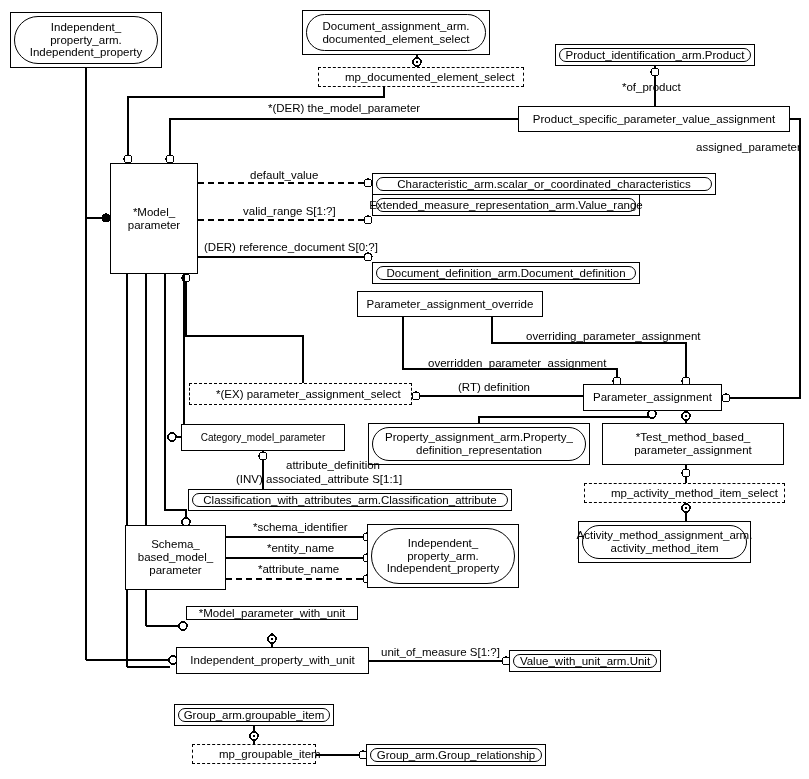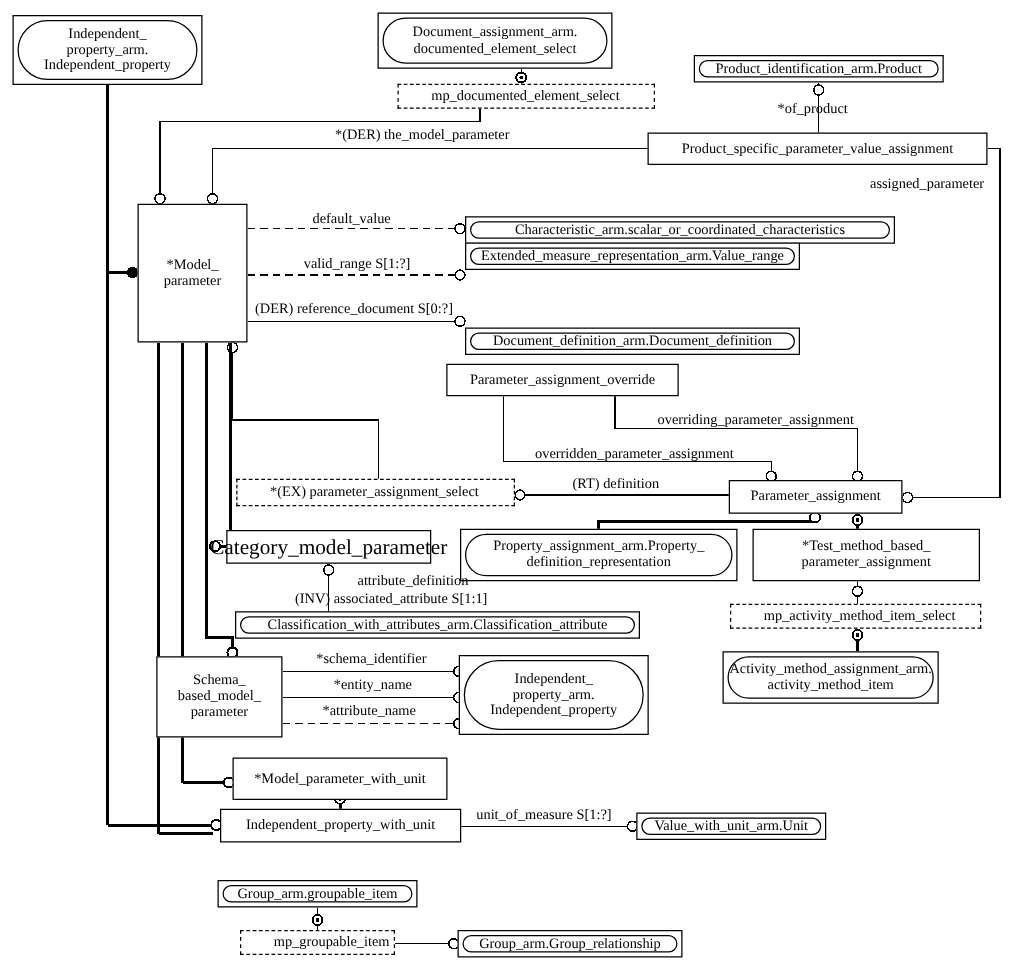--- a/index.html
+++ b/index.html
@@ -6,21 +6,21 @@
   html, body {
     margin: 0;
     padding: 0;
     background: #ffffff;
   }
   #diagram-root {
     position: relative;
     width: 809px;
     height: 779px;
     background: #ffffff;
-    font-family: Liberation Serif, serif;
+    font-family: Liberation Sans, sans-serif;
     overflow: hidden;
   }
   #svg-layer {
     position: absolute;
     left: 0; top: 0;
     width: 809px;
     height: 779px;
   }
   .node {
     position: absolute;
@@ -227,21 +227,21 @@
         </div>
       </div>
       <div class="node ifselect" style="left: 189px; top: 383px; width: 223px; height: 22px; font-size: 11.5px;">
         <span class="lbl">*(EX) parameter_assignment_select</span>
       </div>
       <div class="node entity" style="left: 583px; top: 384px; width: 139px; height: 27px; font-size: 11.5px;">
         <div class="inner">
           <span class="lbl">Parameter_assignment</span>
         </div>
       </div>
-      <div class="node entity" style="left: 181px; top: 424px; width: 164px; height: 27px; font-size: 17px;">
+      <div class="node entity" style="left: 181px; top: 424px; width: 164px; height: 27px; font-size: 10px;">
         <div class="inner">
           <span class="lbl">Category_model_parameter</span>
         </div>
       </div>
       <div class="node select" style="left: 368px; top: 423px; width: 222px; height: 42px; font-size: 11.5px; padding-left: 44px;">
         <div class="inner">
           <span class="lbl">Property_assignment_arm.Property_
 definition_representation</span>
         </div>
       </div>
@@ -272,21 +272,21 @@
 parameter</span>
         </div>
       </div>
       <div class="node select" style="left: 367px; top: 524px; width: 152px; height: 64px; font-size: 11.5px;">
         <div class="inner">
           <span class="lbl">Independent_
 property_arm.
 Independent_property</span>
         </div>
       </div>
-      <div class="node entity" style="left: 186px; top: 606px; width: 172px; height: 34px; font-size: 11.5px;">
+      <div class="node entity" style="left: 186px; top: 606px; width: 172px; height: 14px; font-size: 11.5px;">
         <div class="inner">
           <span class="lbl">*Model_parameter_with_unit</span>
         </div>
       </div>
       <div class="node entity" style="left: 176px; top: 647px; width: 193px; height: 27px; font-size: 11.5px;">
         <div class="inner">
           <span class="lbl">Independent_property_with_unit</span>
         </div>
       </div>
       <div class="node select" style="left: 509px; top: 650px; width: 152px; height: 22px; font-size: 11.5px;">

